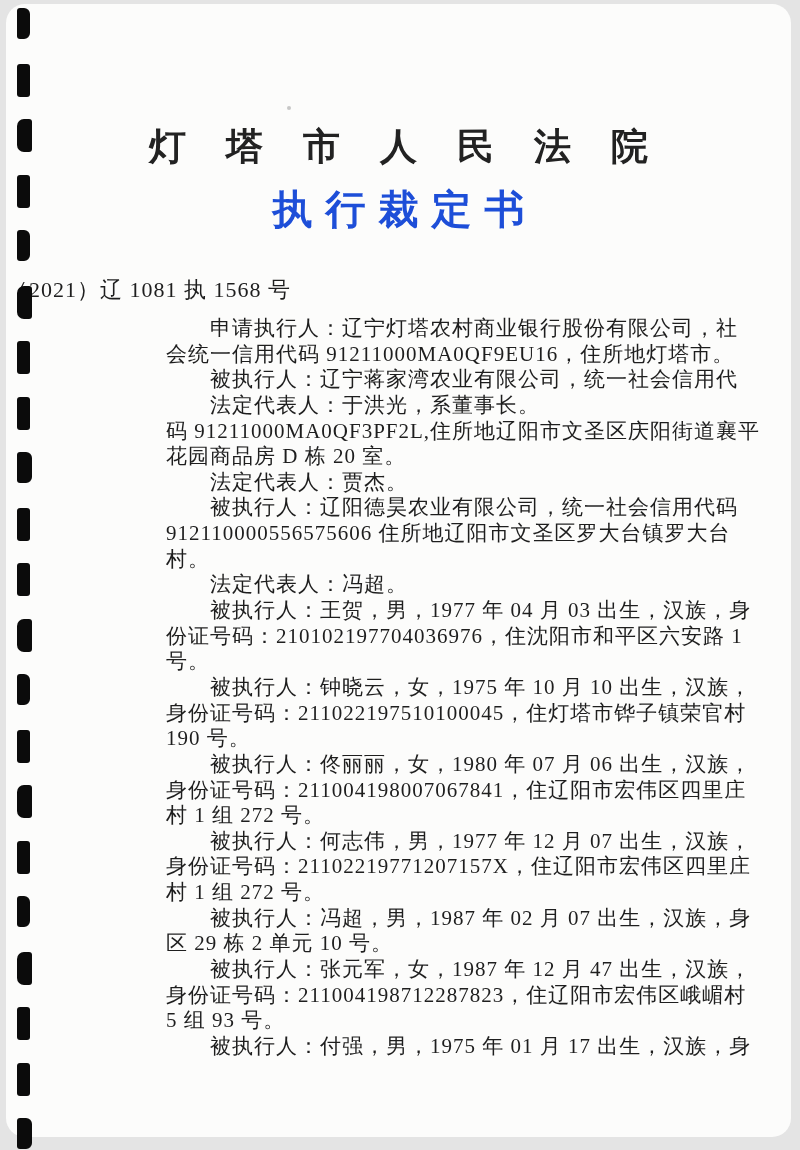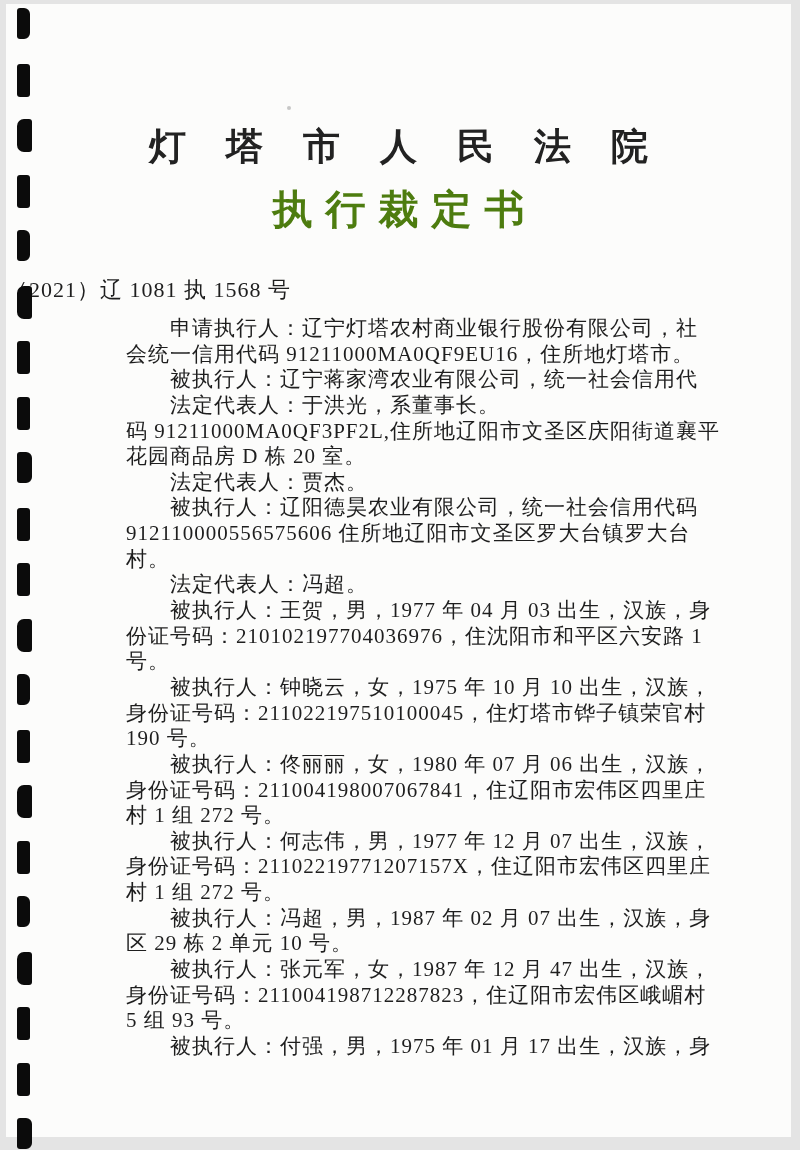--- a/index.html
+++ b/index.html
@@ -7,20 +7,21 @@
     width:800px;height:1150px;
     background:#e4e4e4;
     font-family:"Liberation Serif","DejaVu Serif",serif;
     overflow:hidden;
   }
   .scan{position:relative;width:800px;height:1150px;overflow:hidden;}
   .page{
     position:absolute;left:6px;top:4px;right:9px;bottom:13px;
     background:#fcfcfb;
     color:#1e1e1e;
+    border-radius:19px;
   }
   
   .holes{position:absolute;left:0;top:0;width:40px;height:1150px;z-index:5;}
   .hole{
     position:absolute;left:17px;width:13px;height:33px;
     background:#0b0b0b;border-radius:3px;
   }
   .hole:nth-child(3n){border-radius:7px 3px 3px 7px;width:15px;}
   .hole:nth-child(4n+1){border-radius:3px 6px 6px 3px;height:31px;}
   
@@ -34,34 +35,35 @@
     color:#222;
   }
   .doc-title{
     margin:10px 0 0 0;
     text-align:center;
     font-size:40px;
     font-weight:bold;
     letter-spacing:13px;
     text-indent:13px;
     white-space:nowrap;
-    color:#4d7c0f;
+    color:#1d4ed8;
   }
   .case-number{
     margin:38px 76px 0 0;
     font-size:22px;
     letter-spacing:1px;
     white-space:pre;
   }
   
   .doc-body{
     margin-top:11px;
     padding-left:120px;
     font-size:21px;
     letter-spacing:1px;
+    margin-left:40px;
   }
   .line{
     height:25.65px;
     line-height:25.65px;
     white-space:pre;
   }
   .speck{position:absolute;background:#9a9a9a;border-radius:50%;opacity:.55;}
 </style>
 </head>
 <body style="background: rgb(228, 228, 228);">

